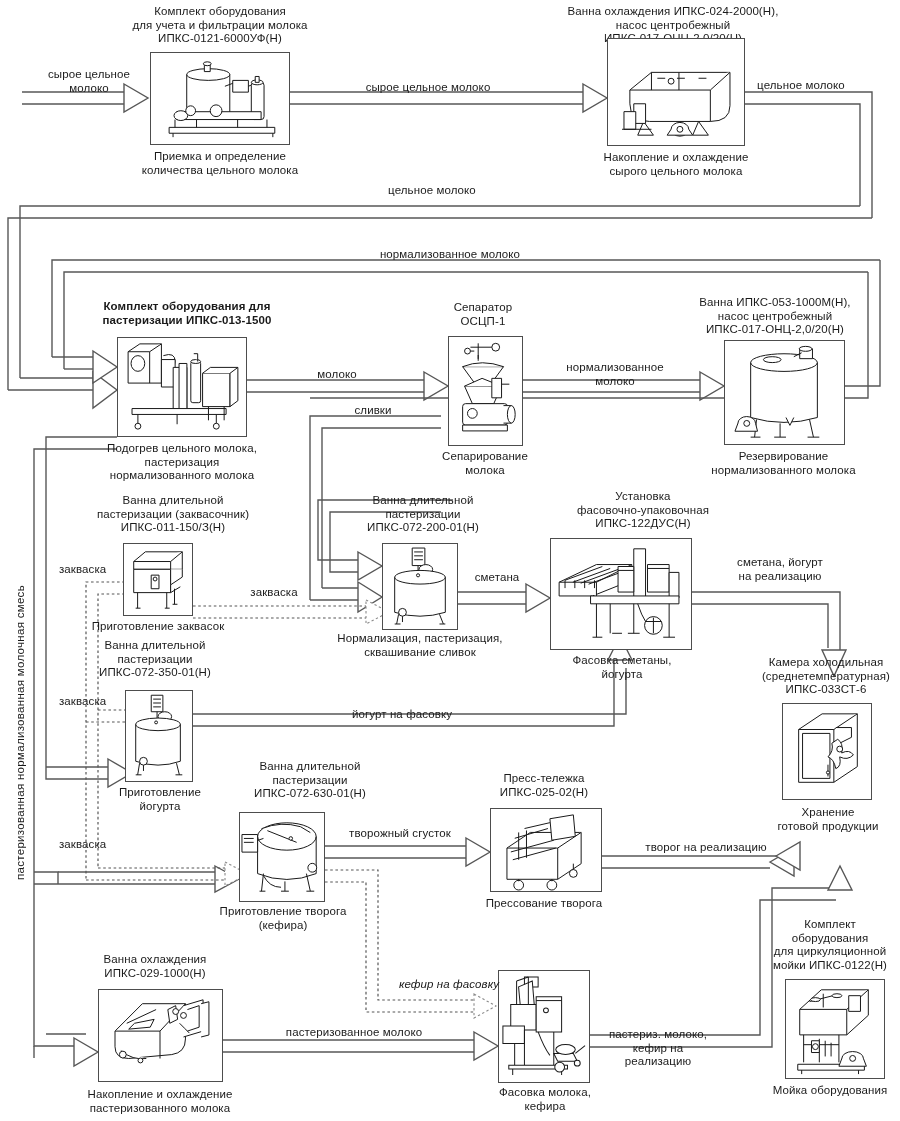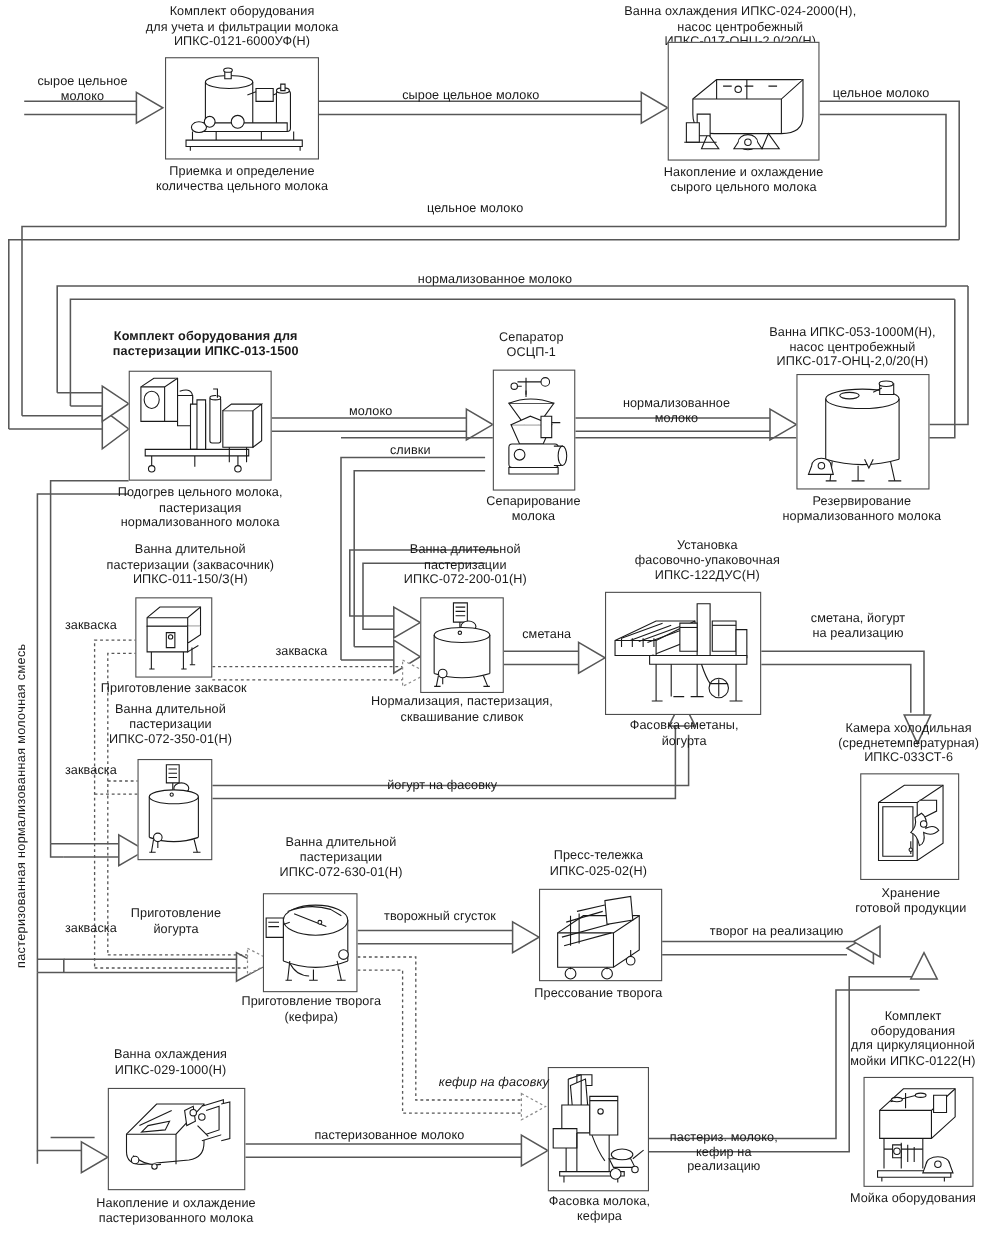--- a/index.html
+++ b/index.html
@@ -399,21 +399,21 @@
           <path d="M10 72 Q33 80 56 72"></path>
           <circle cx="31" cy="32" r="1.5"></circle>
           <path d="M14 74 L12 86 M52 74 L55 86"></path>
           <path d="M10 86 L16 86 M51 86 L58 86"></path>
           <circle cx="18" cy="72" r="4"></circle>
           <path d="M18 76 L18 82"></path>
         </g>
       </svg>
     </div>
   </div>
-  <div class="lbl" style="left:93px;top:825px;width:134px;">Приготовление
+  <div class="lbl" style="left:93px;top:786px;width:134px;">Приготовление
 йогурта</div>
 
   <div class="lbl" style="left:215px;top:760px;width:190px;">Ванна длительной
 пастеризации
 ИПКС-072-630-01(Н)</div>
   <div class="box" style="left:239px;top:812px;width:86px;height:90px;">
     <div class="eq">
       <svg viewBox="0 0 86 90">
         <g stroke="#1a1a1a" stroke-width="1" fill="#fff">
           <ellipse cx="48" cy="24" rx="30" ry="14"></ellipse>
@@ -540,21 +540,21 @@
           <path d="M16 92 L16 96 M74 92 L74 96"></path>
           <ellipse cx="68" cy="80" rx="11" ry="7"></ellipse>
           <path d="M57 80 L54 88 L82 88 L79 80"></path>
           <circle cx="68" cy="80" r="3"></circle>
         </g>
       </svg>
     </div>
   </div>
   <div class="lbl" style="left:770px;top:1084px;width:120px;">Мойка оборудования</div>
 
-  <div class="lbl" style="left:22px;top:68px;width:106px;">сырое цельное
+  <div class="lbl" style="left:36px;top:68px;width:106px;">сырое цельное
 молоко</div>
   <div class="lbl" style="left:352px;top:81px;width:152px;">сырое цельное молоко</div>
   <div class="lbl" style="left:742px;top:79px;width:118px;">цельное молоко</div>
   <div class="lbl" style="left:373px;top:184px;width:118px;">цельное молоко</div>
   <div class="lbl" style="left:355px;top:248px;width:190px;">нормализованное молоко</div>
   <div class="lbl" style="left:300px;top:368px;width:74px;">молоко</div>
   <div class="lbl" style="left:340px;top:404px;width:66px;">сливки</div>
   <div class="lbl" style="left:550px;top:361px;width:130px;">нормализованное
 молоко</div>
   <div class="lbl left" style="left:59px;top:563px;width:72px;">закваска</div>

